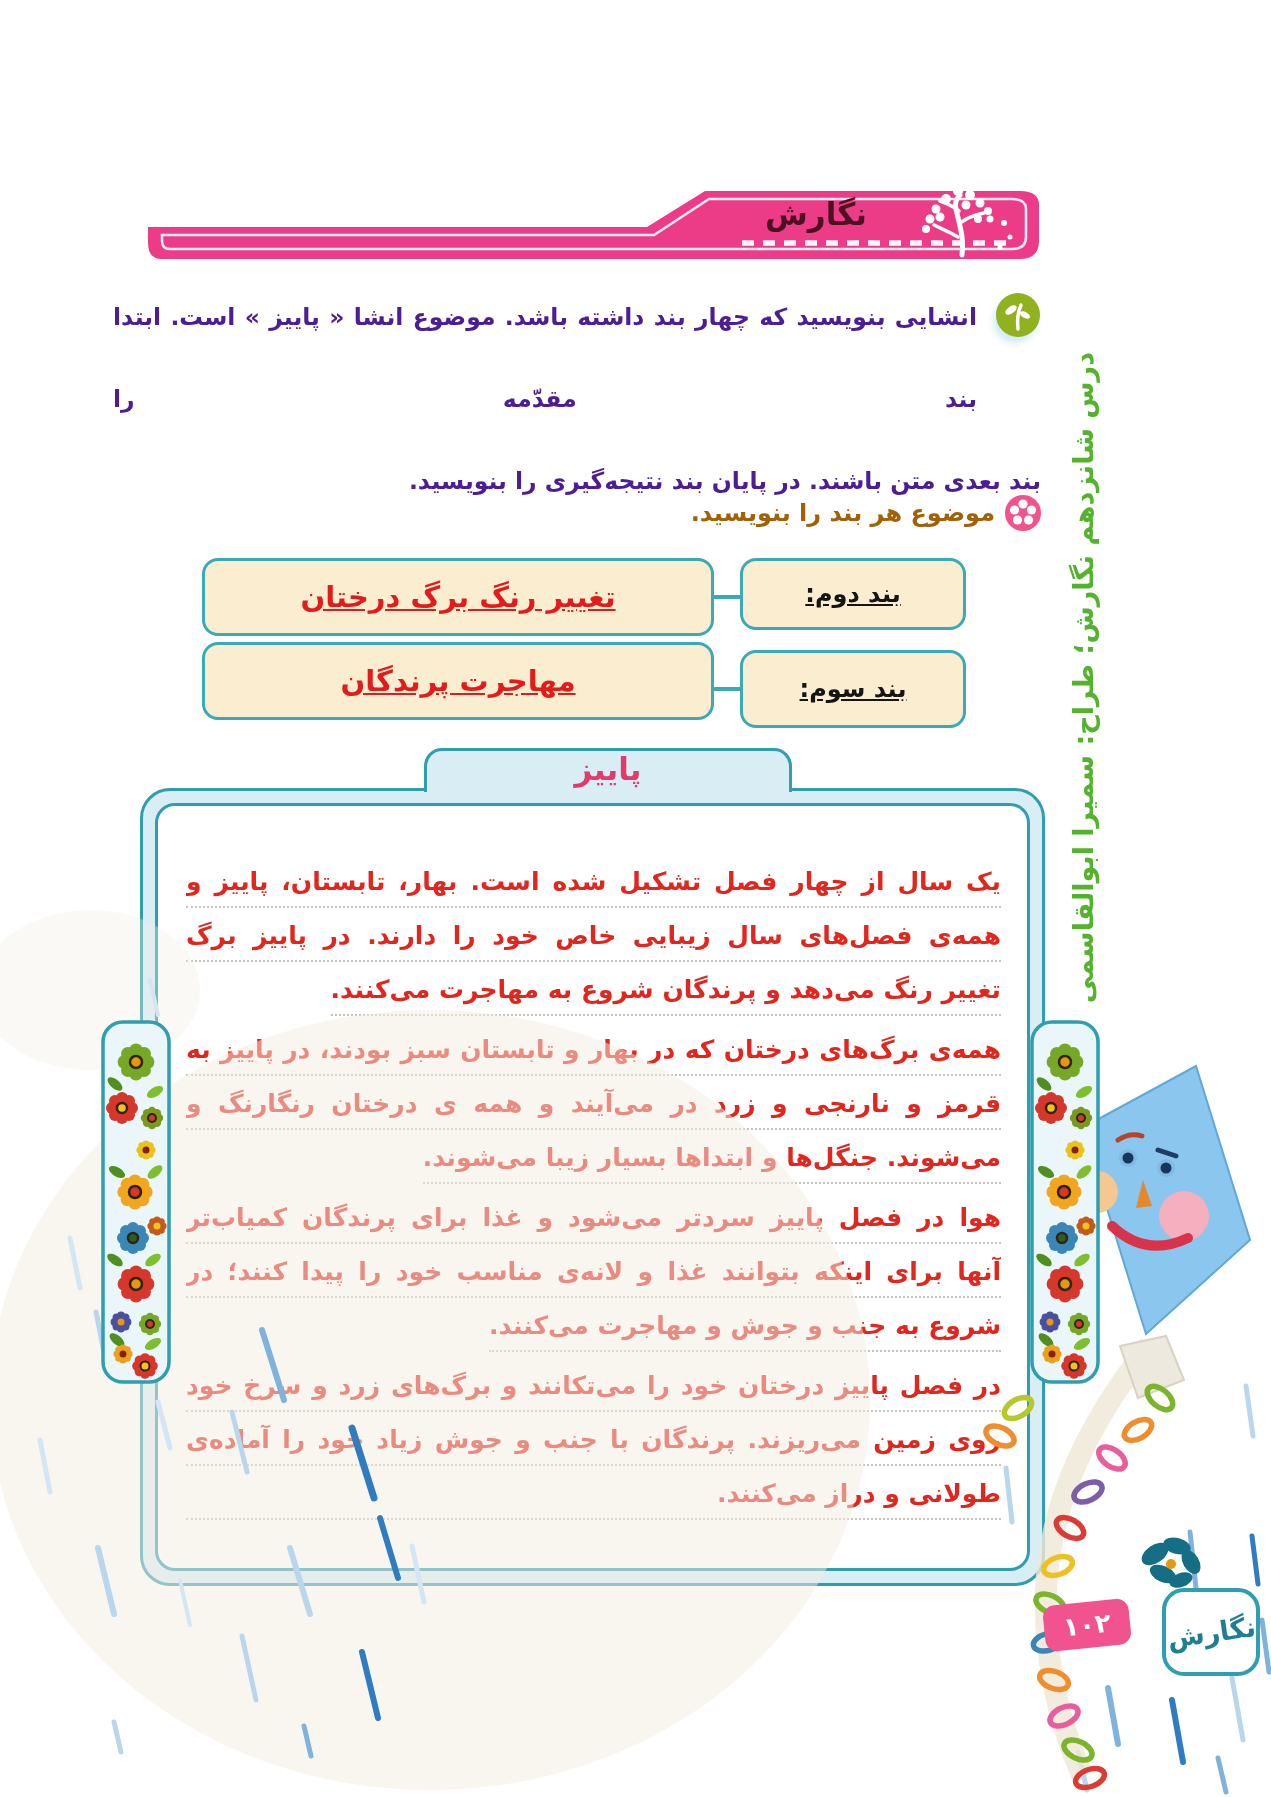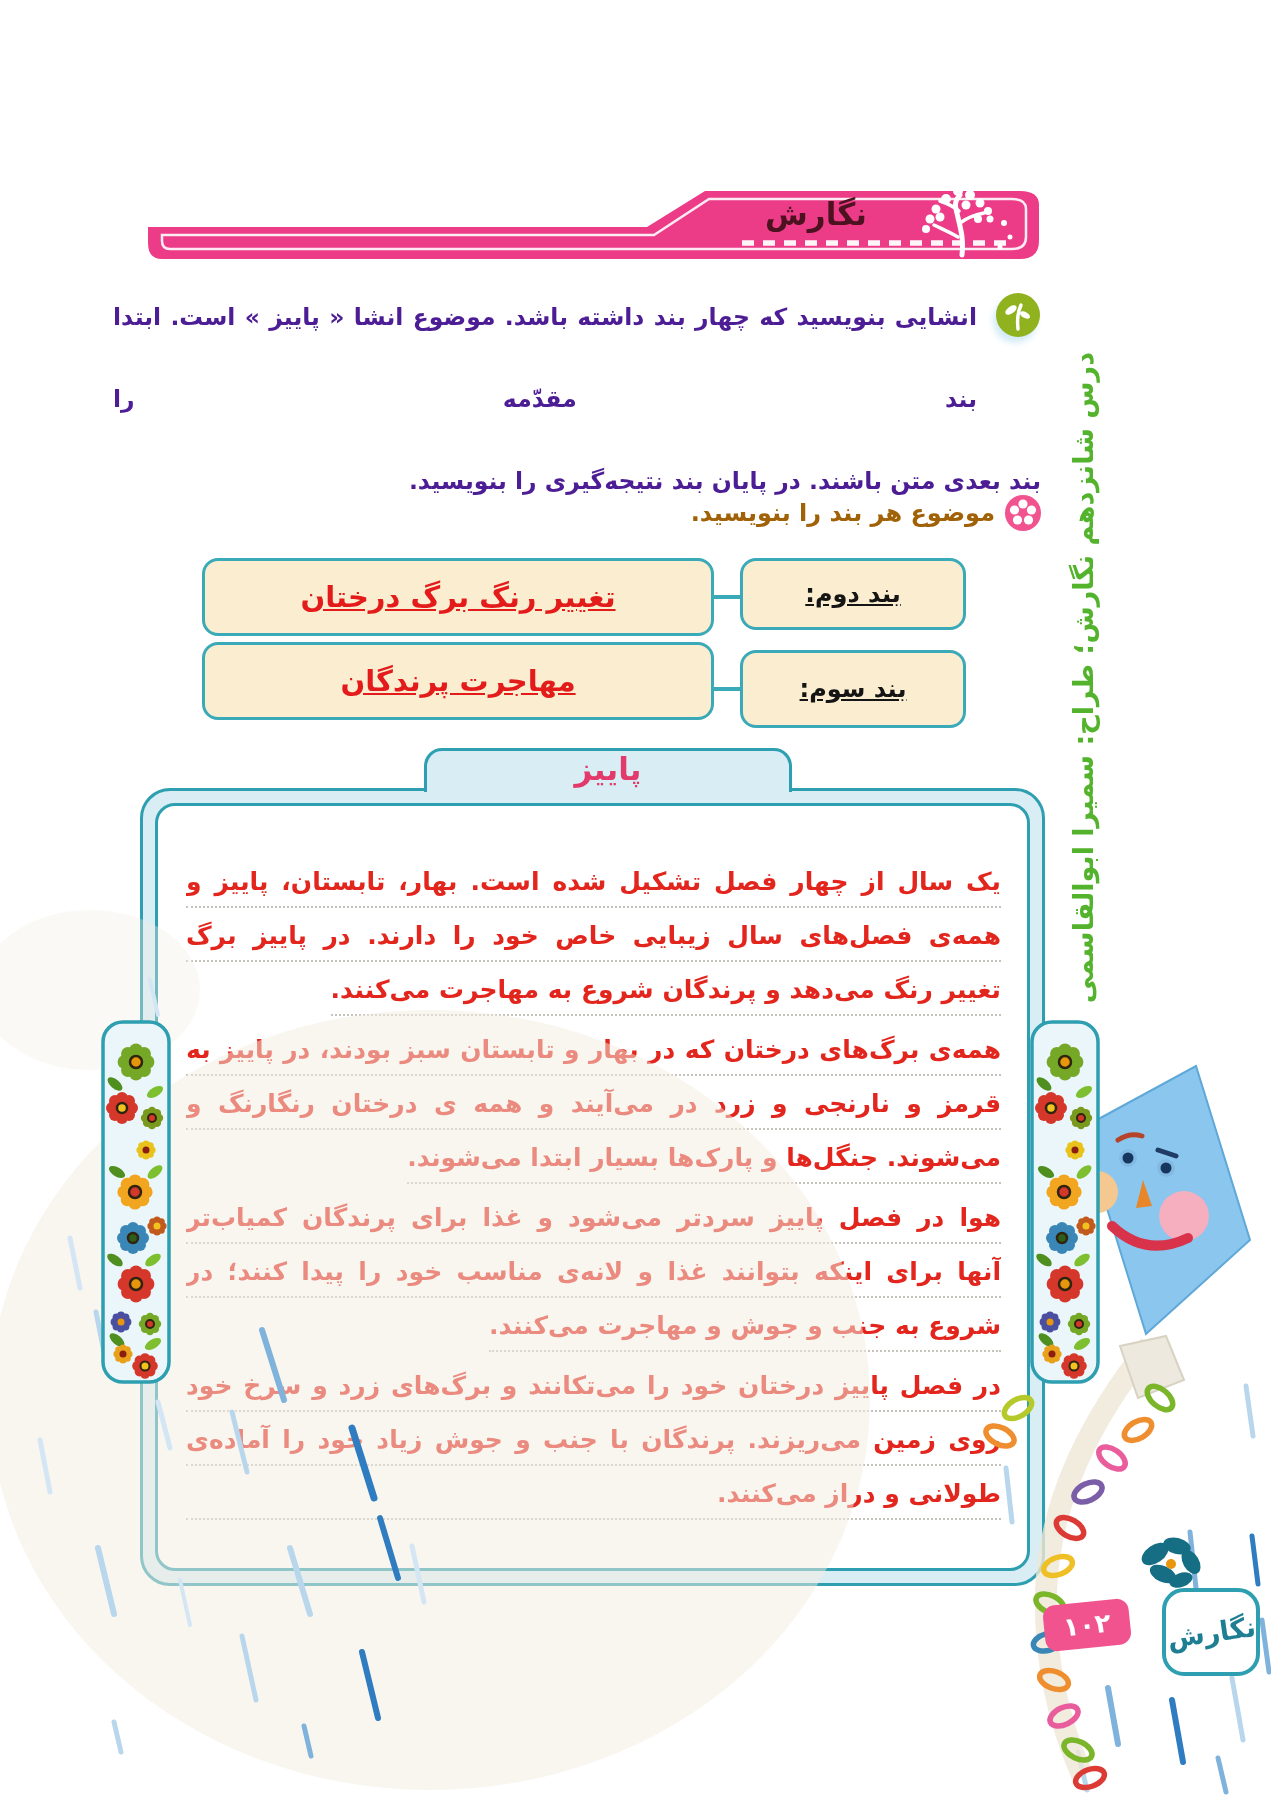--- a/index.html
+++ b/index.html
@@ -136,21 +136,21 @@
   <div class="essay-tab">
     <span class="t">پاییز</span>
   </div>
   <div class="big-box">
     <div class="big-box-inner">
       <div class="e-line">یک سال از چهار فصل تشکیل شده است. بهار، تابستان، پاییز و زمستان.</div>
       <div class="e-line">همه‌ی فصل‌های سال زیبایی خاص خود را دارند. در پاییز برگ درختان</div>
       <div class="e-line end">تغییر رنگ می‌دهد و پرندگان شروع به مهاجرت می‌کنند.</div>
       <div class="e-line pstart">همه‌ی برگ‌های درختان که در بهار و تابستان سبز بودند، در پاییز به رنگ</div>
       <div class="e-line">قرمز و نارنجی و زرد در می‌آیند و همه ی درختان رنگارنگ و چشم‌نواز</div>
-      <div class="e-line end">می‌شوند. جنگل‌ها و پارک‌ها بسیار ابتدا می‌شوند.</div>
+      <div class="e-line end">می‌شوند. جنگل‌ها و ابتدا‌ها بسیار زیبا می‌شوند.</div>
       <div class="e-line pstart">هوا در فصل پاییز سردتر می‌شود و غذا برای پرندگان کمیاب‌تر می‌شود.</div>
       <div class="e-line">آنها برای اینکه بتوانند غذا و لانه‌ی مناسب خود را پیدا کنند؛ در ابتدای پاییز</div>
       <div class="e-line end">شروع به جنب و جوش و مهاجرت می‌کنند.</div>
       <div class="e-line pstart">در فصل پاییز درختان خود را می‌تکانند و برگ‌های زرد و سرخ خود را بر</div>
       <div class="e-line">روی زمین می‌ریزند. پرندگان با جنب و جوش زیاد خود را آماده‌ی سفری</div>
       <div class="e-line fill">طولانی و دراز می‌کنند.</div>
     </div>
   </div>
 
   <div class="side-note">درس شانزدهم نگارش؛ طراح: سمیرا ابوالقاسمی</div>

